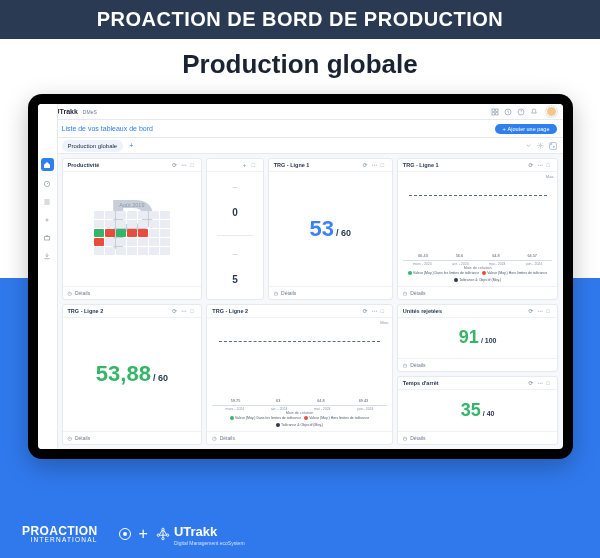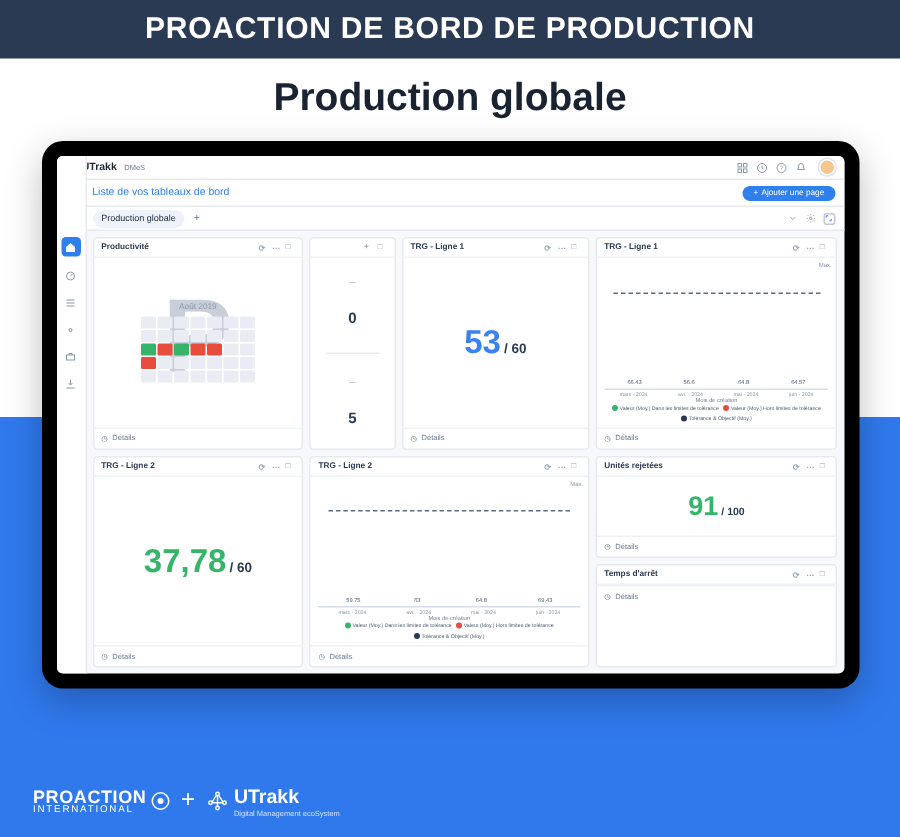--- a/index.html
+++ b/index.html
@@ -529,21 +529,21 @@
           <div class="card">
             <div class="card-hd">
               <span>TRG - Ligne 2</span>
               <span class="sp"></span>
                 <span class="ic">⟳</span>
                 <span class="ic">⋯</span>
                 <span class="ic">□</span>
             </div>
             <div class="card-body">
               <div class="bignum">
-                <span class="n green">37,78</span>
+                <span class="n green">53,88</span>
                 <span class="d">/ 60</span>
               </div>
             </div>
             <div class="card-ft">
                 <span>◷</span>
                 <span>Détails</span>
                 <span class="sp"></span>
               </div>
           </div>
 
@@ -629,37 +629,43 @@
                 </div>
             </div>
             <div class="card" style="flex:1;">
               <div class="card-hd">
                 <span>Temps d'arrêt</span>
                 <span class="sp"></span>
                   <span class="ic">⟳</span>
                   <span class="ic">⋯</span>
                   <span class="ic">□</span>
               </div>
+              <div class="card-body">
+                <div class="bignum">
+                  <span class="n green" style="font-size:18px">35</span>
+                  <span class="d" style="font-size:7px">/ 40</span>
+                </div>
+              </div>
               <div class="card-ft">
                   <span>◷</span>
                   <span>Détails</span>
                   <span class="sp"></span>
                 </div>
             </div>
           </div>
 
         </div>
       </div>
 
     </div>
   </div>
 </div>
 
 <div class="footer">
-  <div style="display:flex;align-items:center;gap:0;">
+  <div style="display:flex;align-items:center;gap:18px;text-align:right;">
     <div class="proaction">
       <span class="l1">PROACTION</span>
       <span class="l2">INTERNATIONAL</span>
     </div>
     <span class="ring"></span>
   </div>
   <span class="plus">+</span>
   <div class="utrakk">
     <span class="ulogo">
       <svg viewBox="0 0 24 24">

